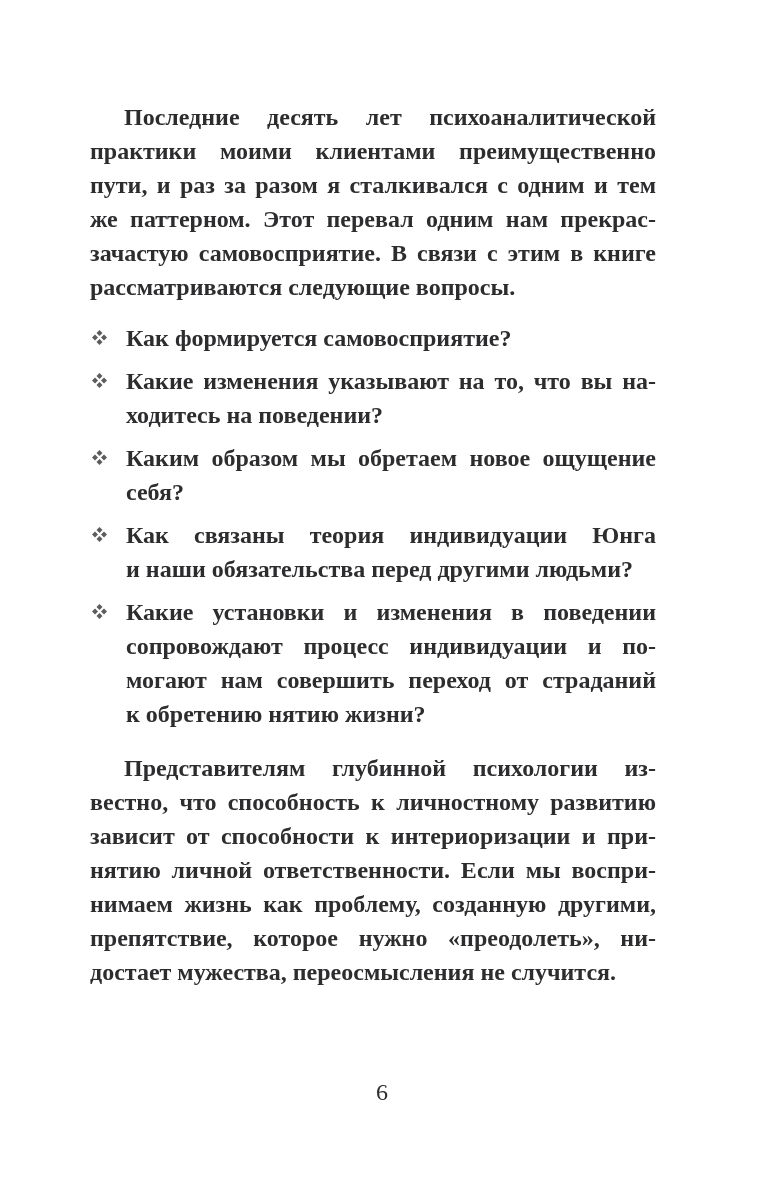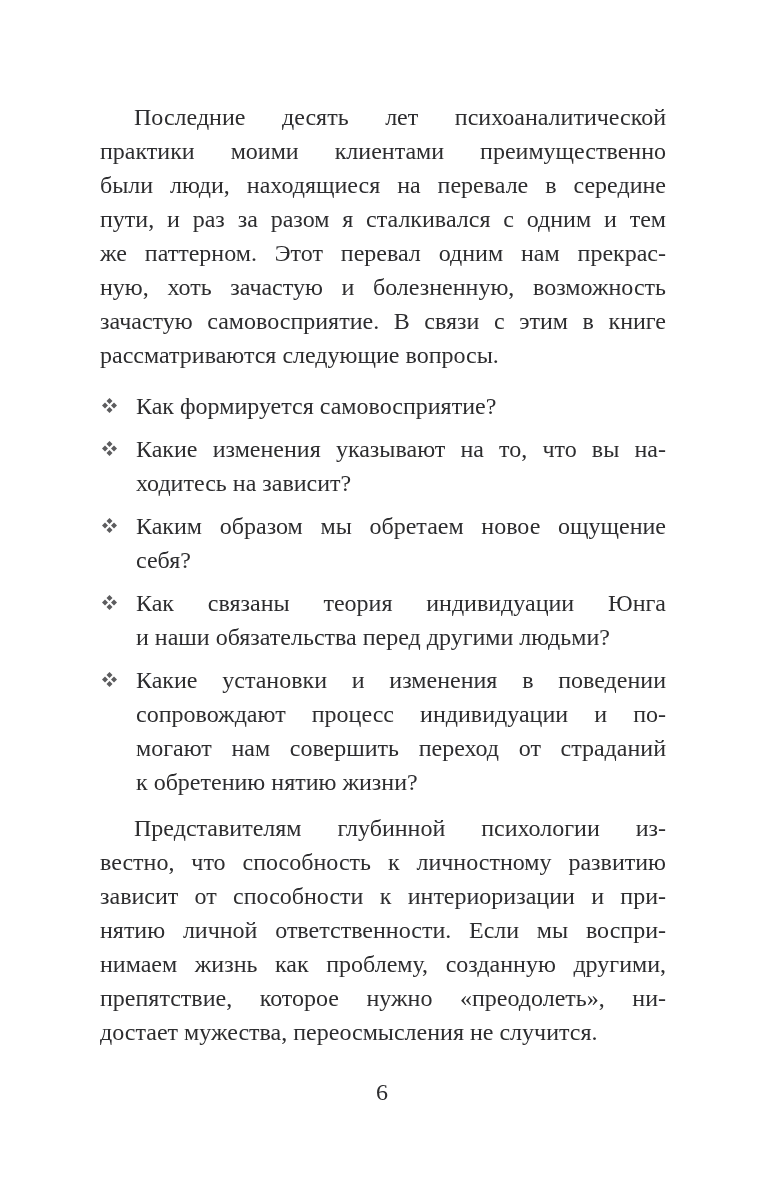--- a/index.html
+++ b/index.html
@@ -11,25 +11,26 @@
     position: relative;
     width: 764px;
     height: 1200px;
     background: #ffffff;
     overflow: hidden;
     font-family: "Liberation Serif", "DejaVu Serif", serif;
     color: #2d2d2f;
   }
   .content {
     position: absolute;
-    left: 100px;
+    left: 90px;
     top: 100px;
     width: 566px;
     font-size: 24px;
     line-height: 34px;
+    font-weight: bold;
   }
   .line {
     text-align: justify;
     text-align-last: justify;
   }
   .line.last {
     text-align-last: left;
   }
   .line.indent {
     text-indent: 34px;
@@ -38,21 +39,21 @@
     margin-top: 17px;
   }
   .list-item {
     position: relative;
     padding-left: 36px;
   }
   .list-item + .list-item {
     margin-top: 9px;
   }
   .question-list + .paragraph {
-    margin-top: 12px;
+    margin-top: 20px;
   }
   .bullet {
     position: absolute;
     left: 2px;
     top: 9px;
     width: 15px;
     height: 15px;
   }
   .bullet svg {
     display: block;
@@ -72,24 +73,22 @@
   }
 </style>
 </head>
 <body>
 
 <div class="page">
   <div class="content">
       <div class="paragraph">
         <div class="line indent">Последние десять лет психоаналитической</div>
         <div class="line">практики моими клиентами преимущественно</div>
-        <div class="line">были люди, находящиеся на перевале в середине</div>
         <div class="line">пути, и раз за разом я сталкивался с одним и тем</div>
         <div class="line">же паттерном. Этот перевал одним нам прекрас-</div>
-        <div class="line">ную, хоть зачастую и болезненную, возможность</div>
         <div class="line">зачастую самовосприятие. В связи с этим в книге</div>
         <div class="line last">рассматриваются следующие вопросы.</div>
       </div>
       <div class="question-list">
         <div class="list-item">
           <span class="bullet">
     <svg viewBox="0 0 20 20" aria-hidden="true">
       <path d="M10 0 L14 4 L10 8 L6 4 Z"></path>
       <path d="M4 6 L8 10 L4 14 L0 10 Z"></path>
       <path d="M16 6 L20 10 L16 14 L12 10 Z"></path>
@@ -104,21 +103,21 @@
           <span class="bullet">
     <svg viewBox="0 0 20 20" aria-hidden="true">
       <path d="M10 0 L14 4 L10 8 L6 4 Z"></path>
       <path d="M4 6 L8 10 L4 14 L0 10 Z"></path>
       <path d="M16 6 L20 10 L16 14 L12 10 Z"></path>
       <path d="M10 12 L14 16 L10 20 L6 16 Z"></path>
     </svg>
   </span>
           <div class="item-lines">
             <div class="line">Какие изменения указывают на то, что вы на-</div>
-            <div class="line last">ходитесь на зависит?</div>
+            <div class="line last">ходитесь на поведении?</div>
           </div>
         </div>
         <div class="list-item">
           <span class="bullet">
     <svg viewBox="0 0 20 20" aria-hidden="true">
       <path d="M10 0 L14 4 L10 8 L6 4 Z"></path>
       <path d="M4 6 L8 10 L4 14 L0 10 Z"></path>
       <path d="M16 6 L20 10 L16 14 L12 10 Z"></path>
       <path d="M10 12 L14 16 L10 20 L6 16 Z"></path>
     </svg>

